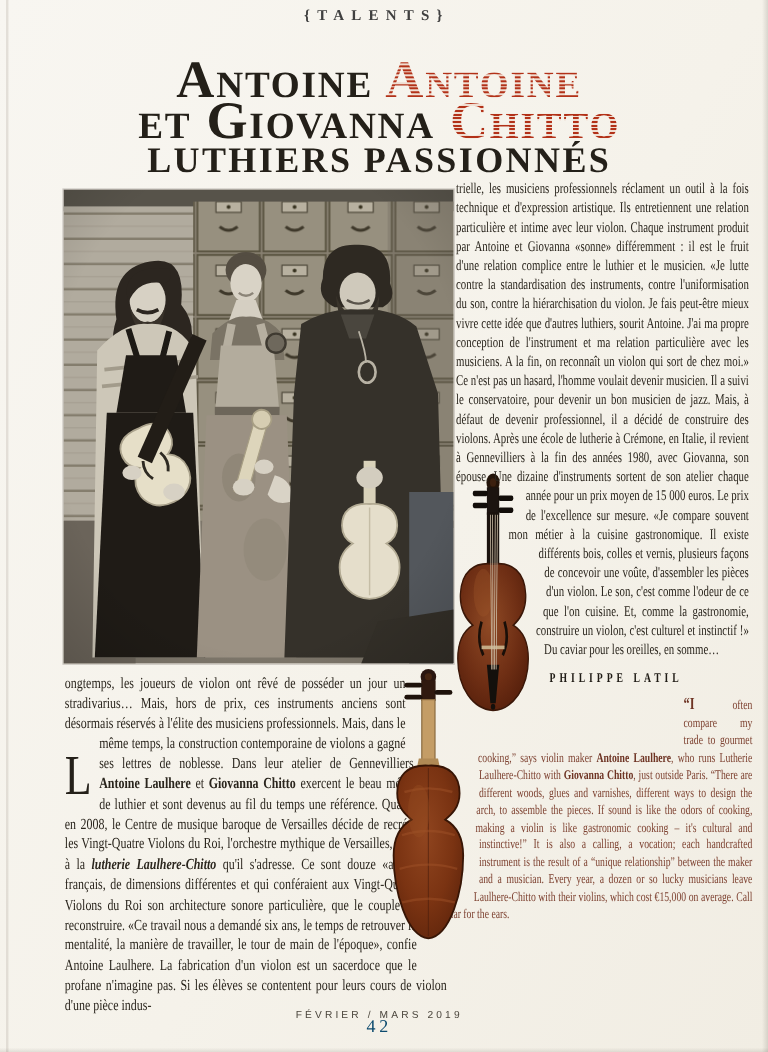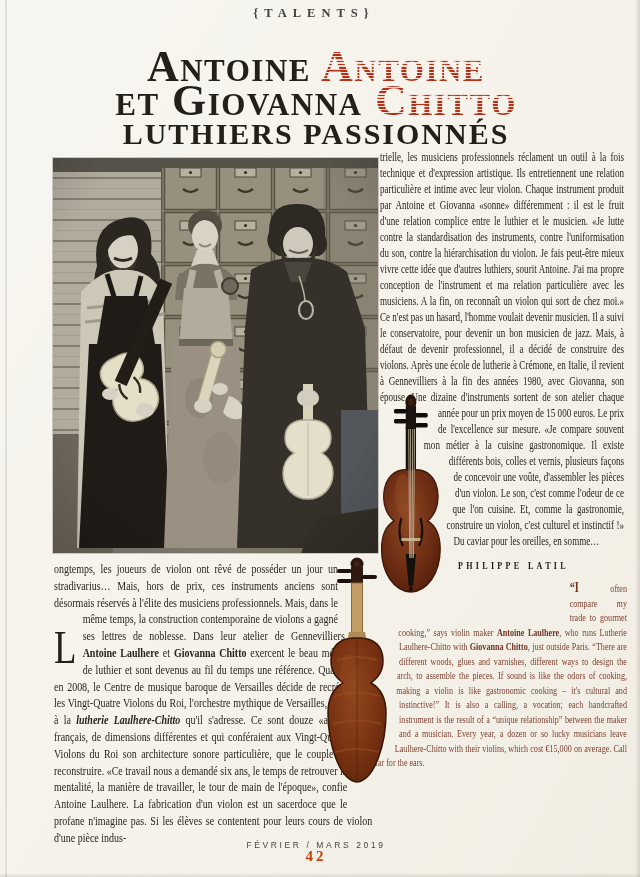--- a/index.html
+++ b/index.html
@@ -52,21 +52,21 @@
   .dropcap{float:left;font-size:47px;line-height:36px;padding:2px 8px 0 0;color:#242019;}
   .sp-scroll{display:block;float:right;width:44px;height:66px;}
   .sp-body{display:block;float:right;clear:right;width:32px;height:182px;}
   .b{font-weight:bold;}
   .bi{font-weight:bold;font-style:italic;}
 
   .violin2{position:absolute;left:325px;top:556px;width:64px;height:236px;z-index:3;}
 
   .footer{position:absolute;left:0;right:8px;top:840px;text-align:center;}
   .issue{font-family:"Liberation Sans",sans-serif;font-size:8.5px;letter-spacing:2.6px;color:#4a453c;font-weight:normal;}
-  .pagenum{font-size:15px;font-weight:bold;letter-spacing:3px;color:#c2410c;line-height:13px;}
+  .pagenum{font-size:15px;font-weight:normal;letter-spacing:3px;color:#0c4a6e;line-height:13px;}
 </style>
 </head>
 <body>
 
 <div>
 
   <div class="scan-left"></div>
   <div class="scan-right"></div>
   <div class="scan-bottom"></div>
 

